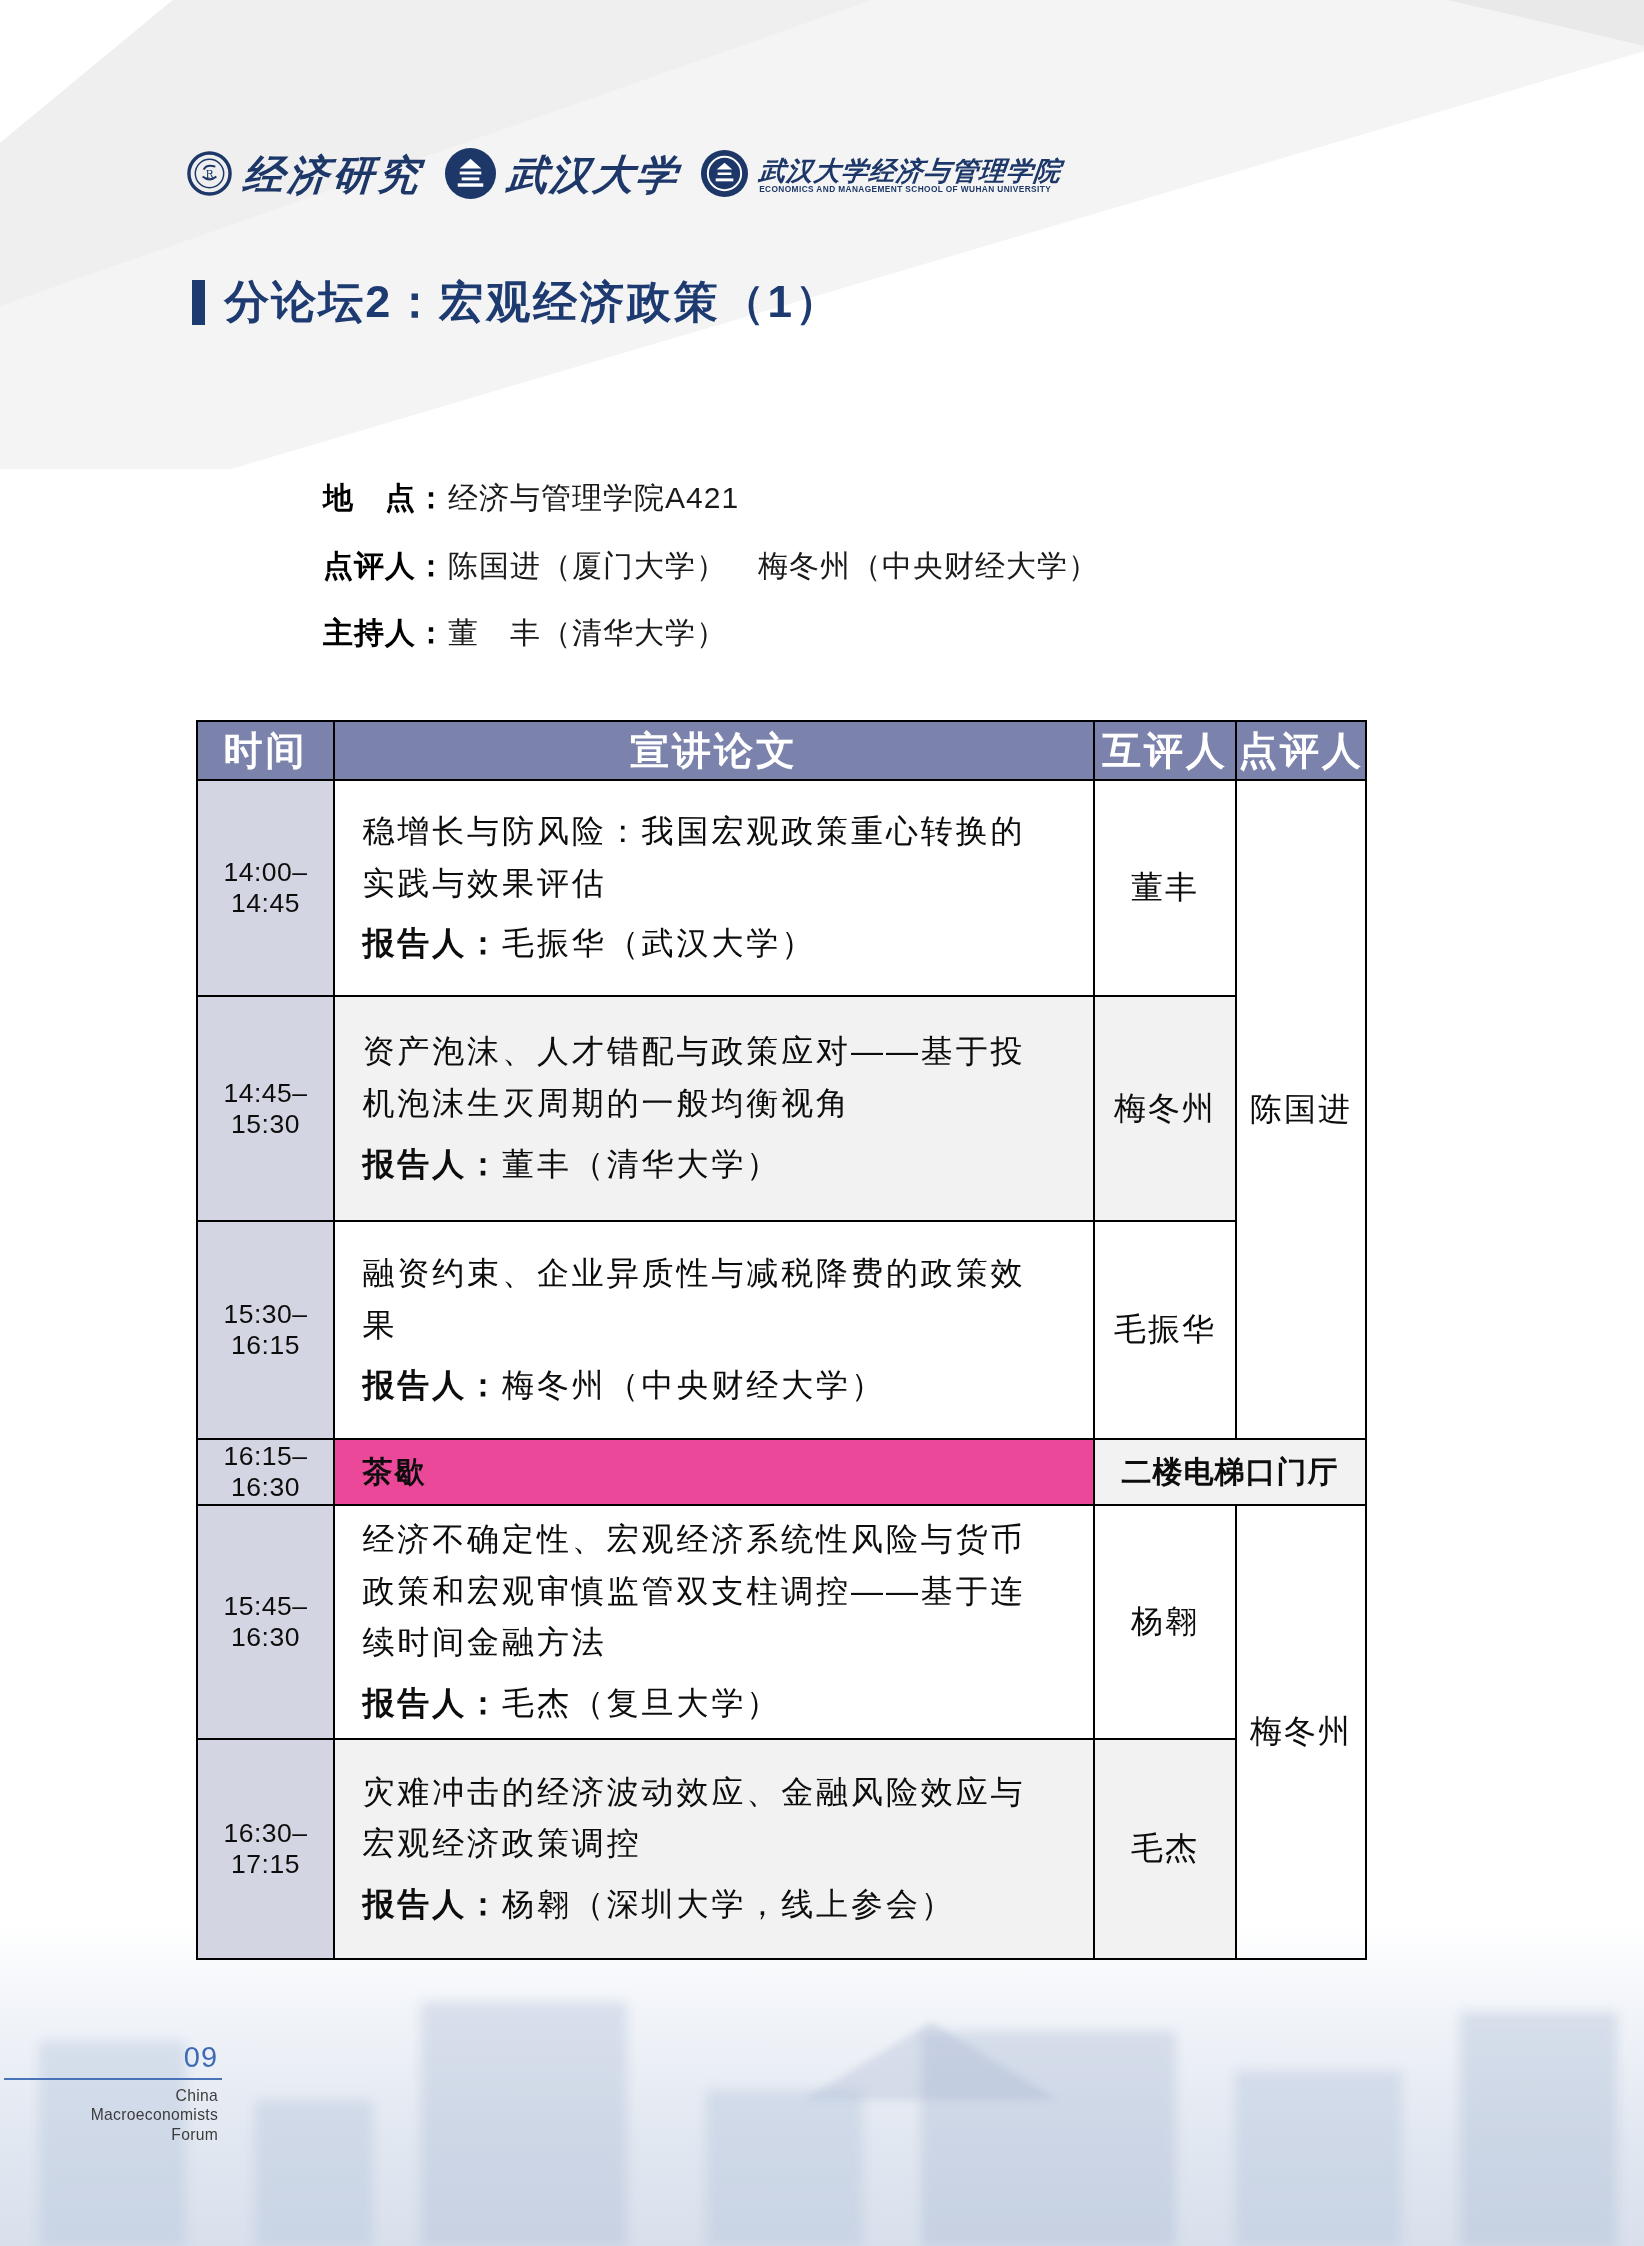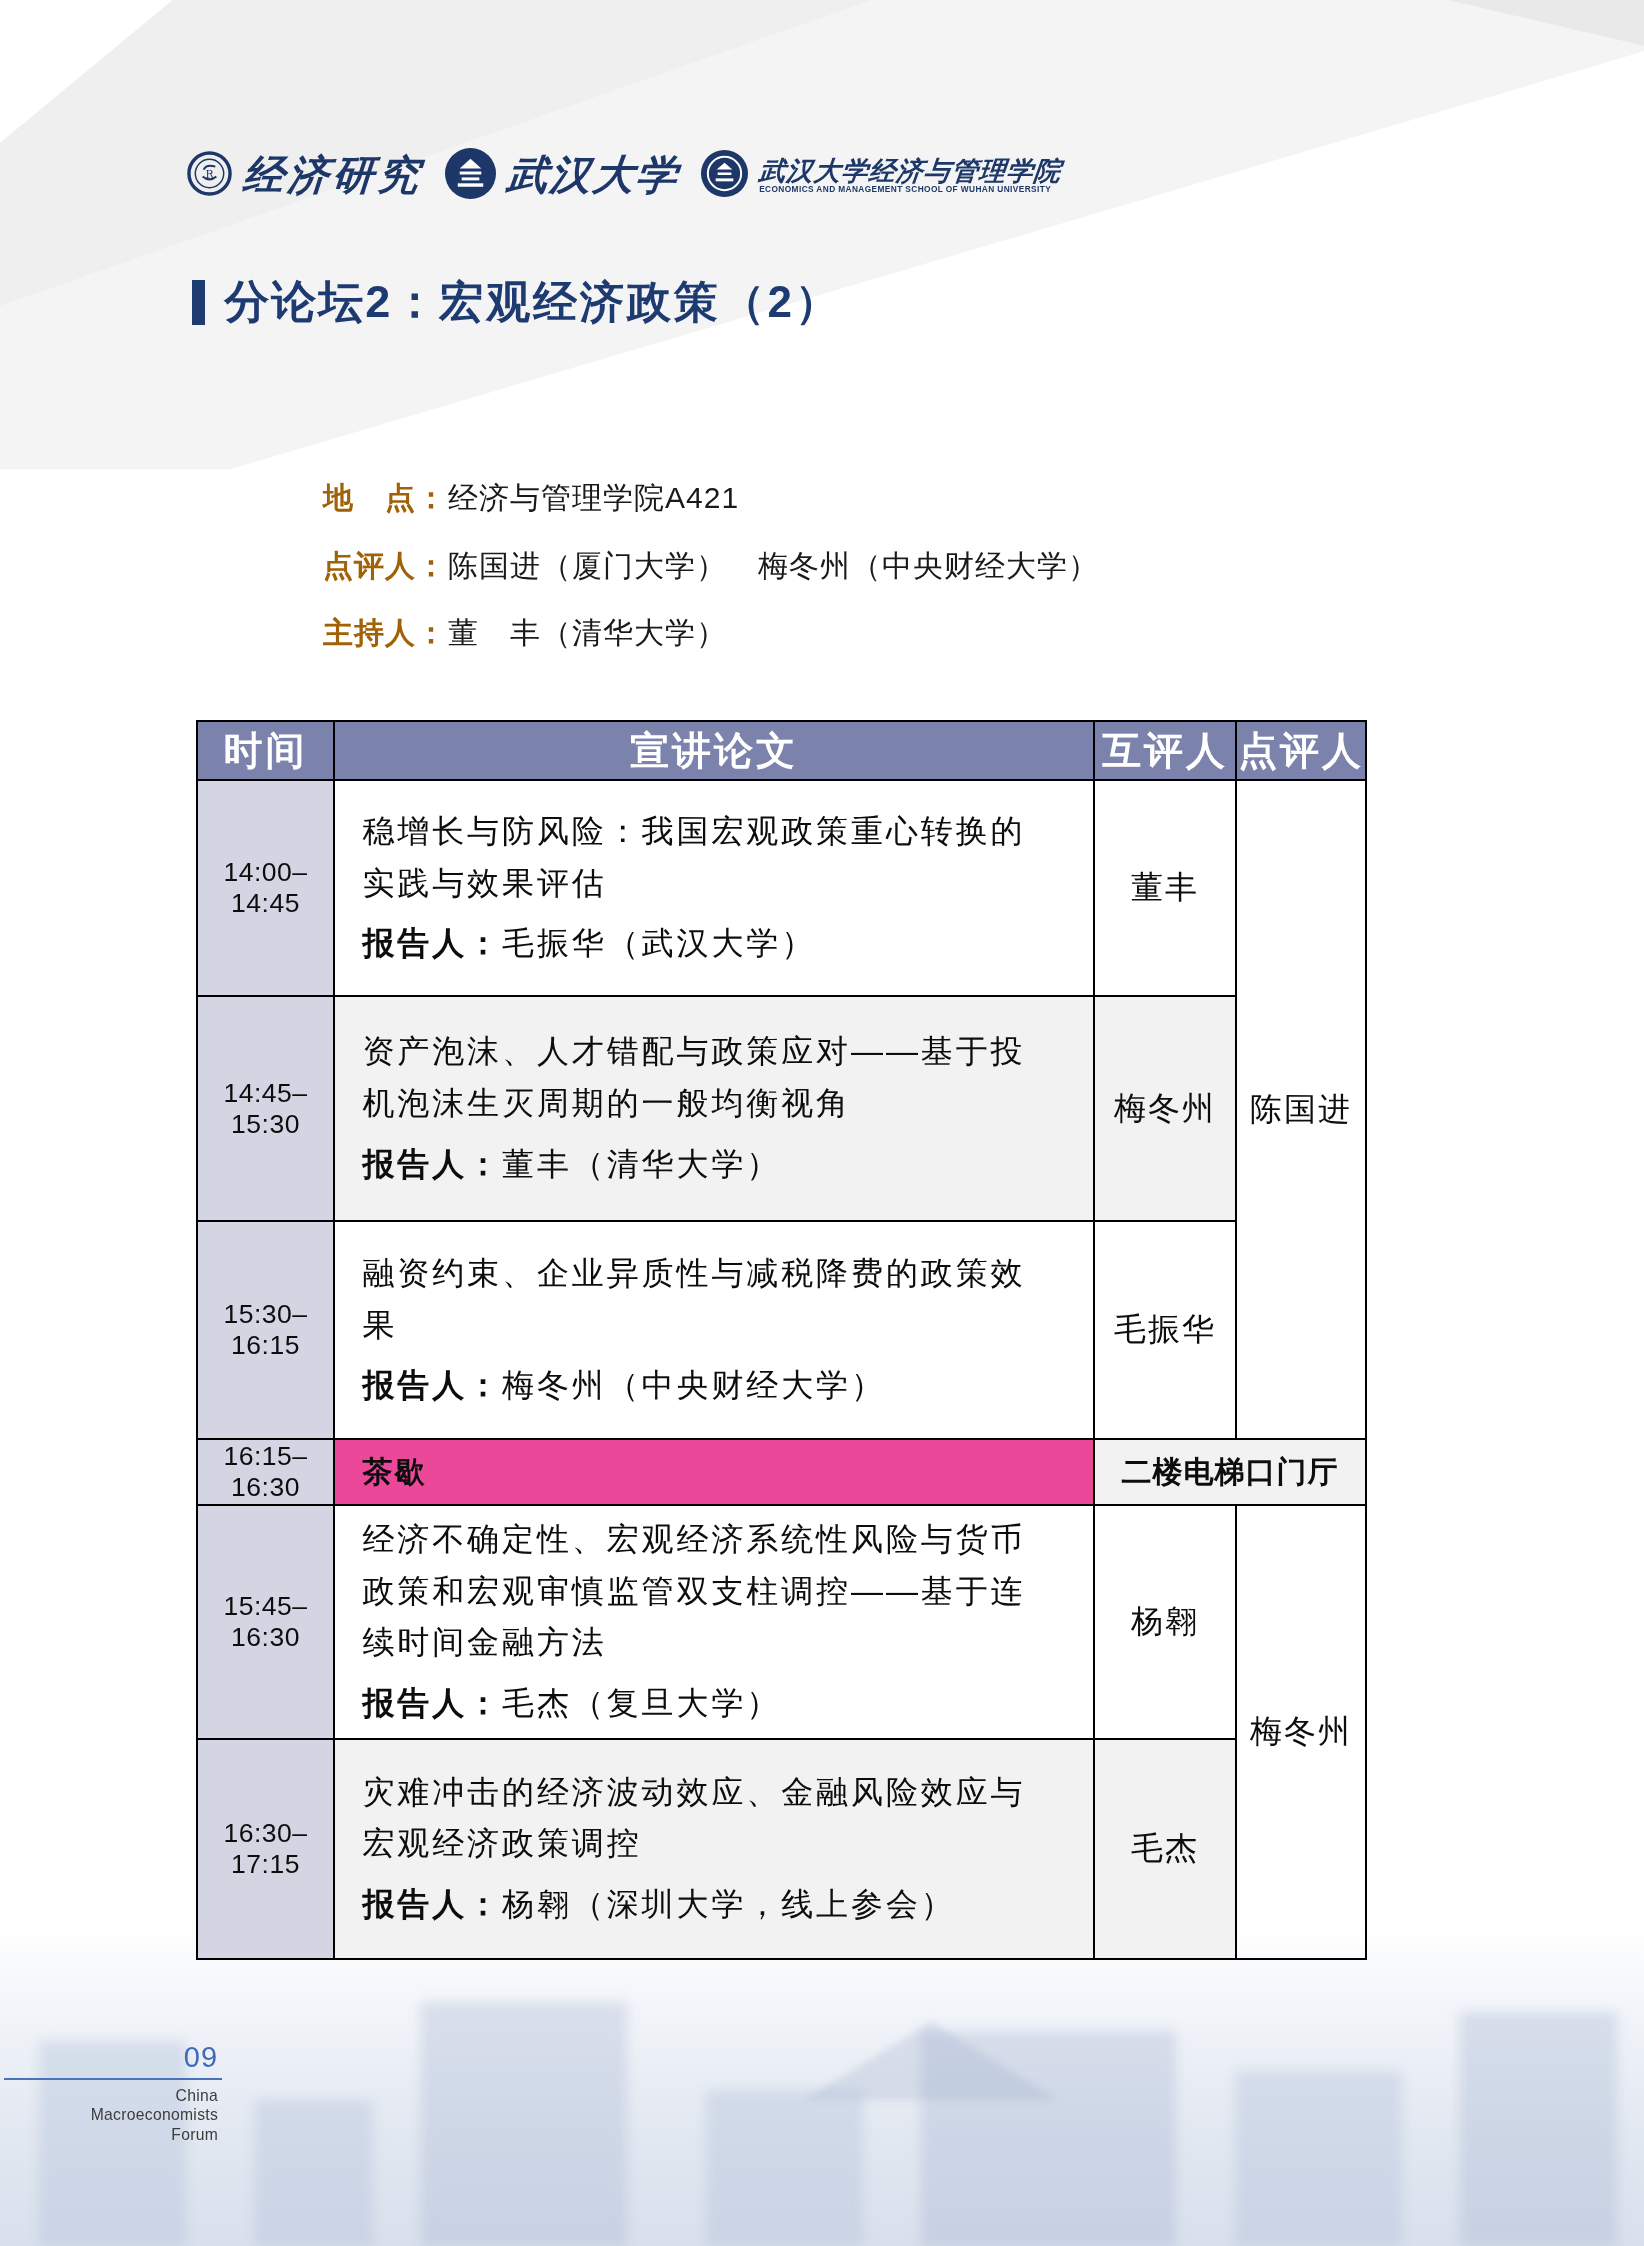--- a/index.html
+++ b/index.html
@@ -42,21 +42,21 @@
     font-size:26.5px;color:#1c3768;letter-spacing:1px;transform:skewX(-6deg);}
   .ems-en{font-size:8.3px;color:#1c3768;font-weight:bold;letter-spacing:0.4px;margin-top:1px;}
   
   .title-row{position:absolute;top:272px;left:192px;display:flex;align-items:center;}
   .title-bar{display:inline-block;width:12.7px;height:45px;background:#1d3a71;margin-right:19.6px;}
   .title-prefix{font-size:45px;font-weight:900;color:#1d3a71;letter-spacing:2px;}
   .title-rest{font-size:44px;font-weight:700;color:#1d3a71;letter-spacing:2.9px;}
   
   .info{position:absolute;top:478px;left:323px;}
   .info-row{display:flex;margin-bottom:26.5px;align-items:baseline;}
-  .ilabel{font-size:30px;font-weight:bold;color:#a16207;letter-spacing:1px;min-width:125px;}
+  .ilabel{font-size:30px;font-weight:bold;color:#000000;letter-spacing:1px;min-width:125px;}
   .ivalue{font-size:30px;color:#1a1a1a;letter-spacing:1px;}
   
   table.sched{position:absolute;top:720px;left:196px;width:1169px;
     border-collapse:collapse;table-layout:fixed;}
   .sched th{background:#7b82ab;color:#ffffff;font-size:39px;font-weight:bold;
     border:2.9px solid #000;height:55px;letter-spacing:2.9px;text-align:center;}
   .sched td{border:2.9px solid #000;font-size:32px;color:#0d0d0d;vertical-align:middle;}
   td.time{background:#d3d6e2;text-align:center;font-size:26.5px;letter-spacing:0.5px;}
   td.paper{padding:7.8px 37px 7.8px 27.4px;line-height:1.62;letter-spacing:2.9px;}
   td.paper .prep{margin-top:8.8px;}
@@ -129,21 +129,21 @@
       <span class="ems-col">
         <span class="ems-cn">武汉大学经济与管理学院</span>
         <span class="ems-en">ECONOMICS AND MANAGEMENT SCHOOL OF WUHAN UNIVERSITY</span>
       </span>
     </div>
   </header>
 
   <div class="title-row">
     <span class="title-bar"></span>
     <span class="title-prefix">分论坛2：</span>
-    <span class="title-rest">宏观经济政策（2）</span>
+    <span class="title-rest">宏观经济政策（1）</span>
   </div>
 
   <section class="info">
     <div class="info-row">
       <span class="ilabel">地　点：</span>
       <span class="ivalue">经济与管理学院A421</span>
     </div>
     <div class="info-row">
       <span class="ilabel">点评人：</span>
       <span class="ivalue">陈国进（厦门大学）　梅冬州（中央财经大学）</span>

